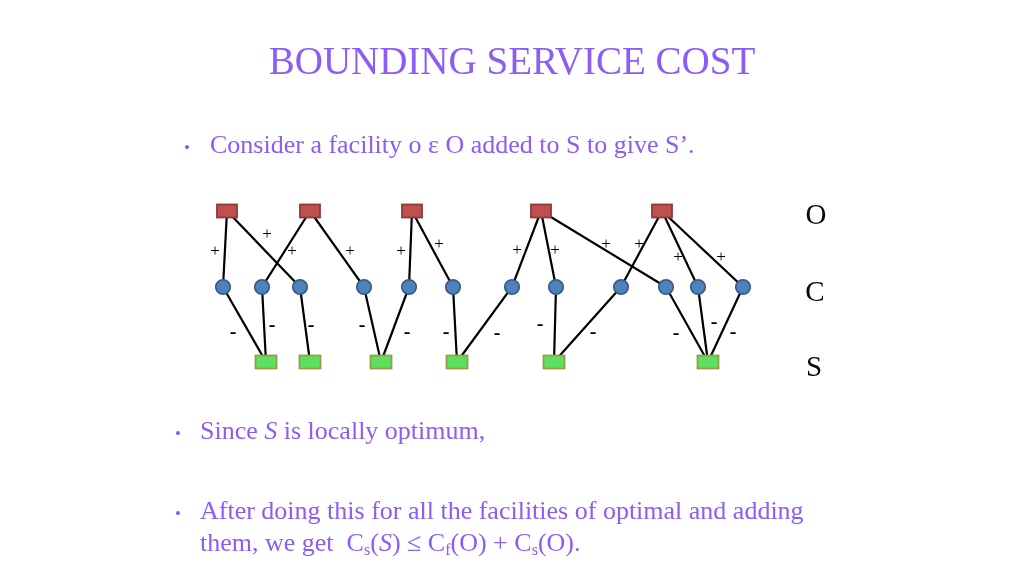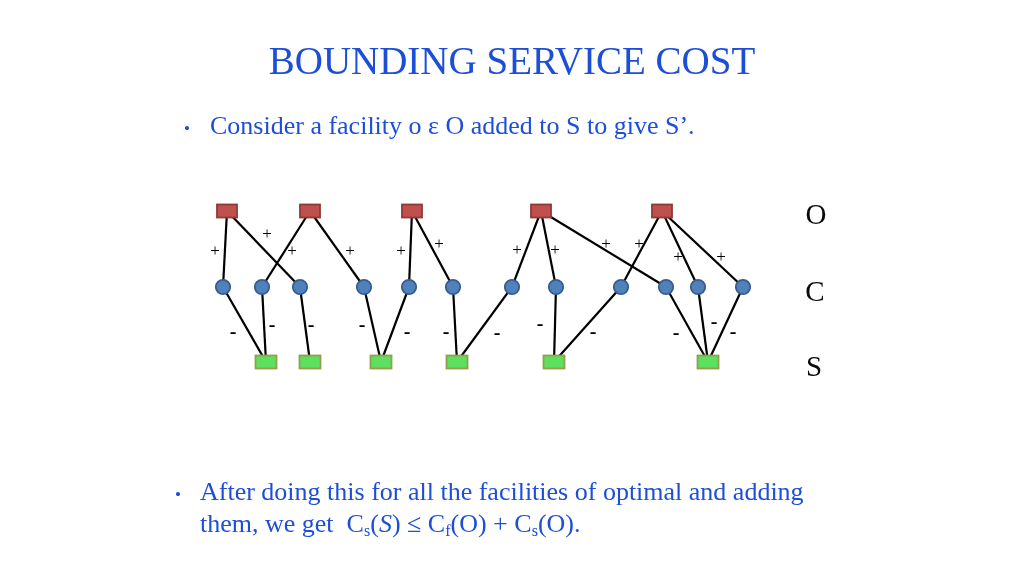--- a/index.html
+++ b/index.html
@@ -1,20 +1,20 @@
 <!DOCTYPE html>
 <html><head>
 <meta charset="utf-8">
 <style>
   html,body{margin:0;padding:0;background:#fff;}
   .slide{position:relative;width:1024px;height:576px;background:#ffffff;overflow:hidden;
-         font-family:"Liberation Serif","DejaVu Serif",serif;color:#1d4ed8;}
+         font-family:"Liberation Serif","DejaVu Serif",serif;color:#8b5cf6;}
   .title{position:absolute;top:39px;left:0;width:100%;text-align:center;
          font-size:39px;line-height:44px;white-space:nowrap;}
-  .row{position:absolute;font-size:26px;line-height:47px;white-space:nowrap;}
+  .row{position:absolute;font-size:26px;line-height:36px;white-space:nowrap;margin-top:25px;}
   .dot{display:inline-block;font-size:17px;vertical-align:baseline;}
   .b1{top:102px;left:184px;}  .b1 .dot{width:26px;}
   .b2{top:143px;left:184px;}  .b2 .dot{width:26px;}
   .b3{top:388px;left:175px;}  .b3 .dot{width:25px;}
   .formula{top:427px;left:255px;}
   .b4{top:468px;left:175px;}  .b4 .dot{width:25px;}
   .b5{top:500px;left:200px;}
   .sub{font-size:62%;vertical-align:-0.25em;}
   .i{font-style:italic;}
   svg.diagram{position:absolute;left:0;top:0;width:1024px;height:576px;}
@@ -106,20 +106,23 @@
       <rect x="299.5" y="355.5" width="21" height="13" fill="#5de05d" stroke="#92a04d" stroke-width="1.8"></rect>
       <rect x="370.5" y="355.5" width="21" height="13" fill="#5de05d" stroke="#92a04d" stroke-width="1.8"></rect>
       <rect x="446.5" y="355.5" width="21" height="13" fill="#5de05d" stroke="#92a04d" stroke-width="1.8"></rect>
       <rect x="543.5" y="355.5" width="21" height="13" fill="#5de05d" stroke="#92a04d" stroke-width="1.8"></rect>
       <rect x="697.5" y="355.5" width="21" height="13" fill="#5de05d" stroke="#92a04d" stroke-width="1.8"></rect>
       <text x="816" y="214" class="rowlbl">O</text>
       <text x="815" y="291" class="rowlbl">C</text>
       <text x="814" y="366" class="rowlbl">S</text>
     </svg>
 
+  <div class="row b3">
+    <span class="dot">•</span><span class="txt"><span>Since </span><span class="i">S</span><span> is locally optimum,</span></span>
+  </div>
 
 
   <div class="row b4">
     <span class="dot">•</span><span class="txt"><span>After doing this for all the facilities of optimal and adding</span></span>
   </div>
 
   <div class="row b5">
     <span class="txt"><span>them, we get&nbsp; C</span><span class="sub">s</span><span>(</span><span class="i">S</span><span>) ≤ C</span><span class="sub">f</span><span>(O) + C</span><span class="sub">s</span><span>(O).</span></span>
   </div>
 

